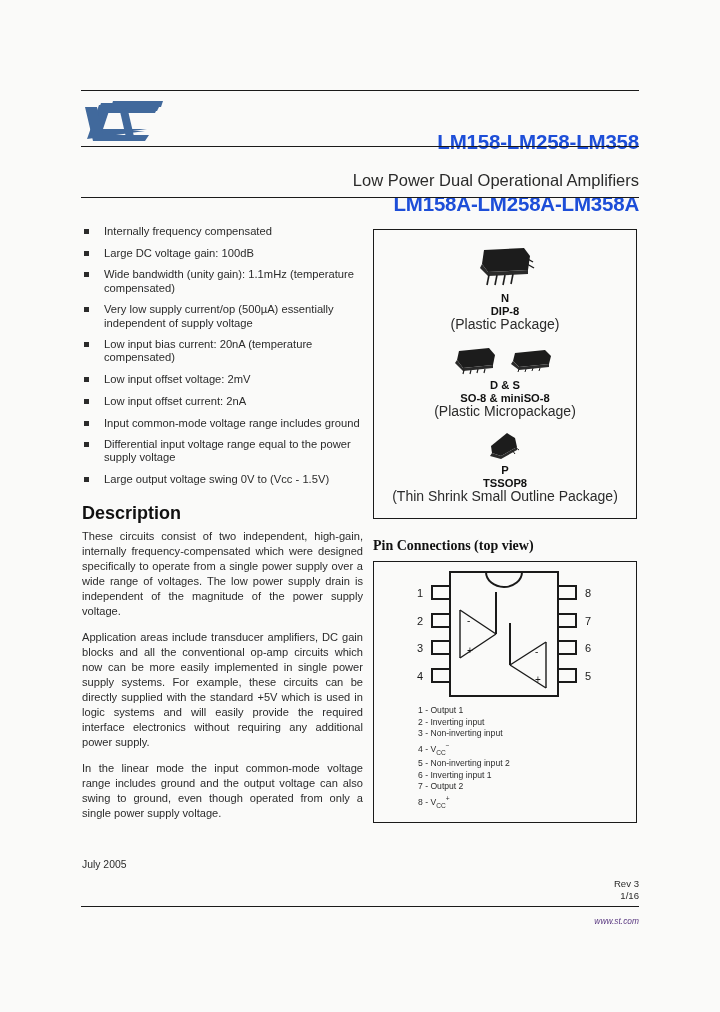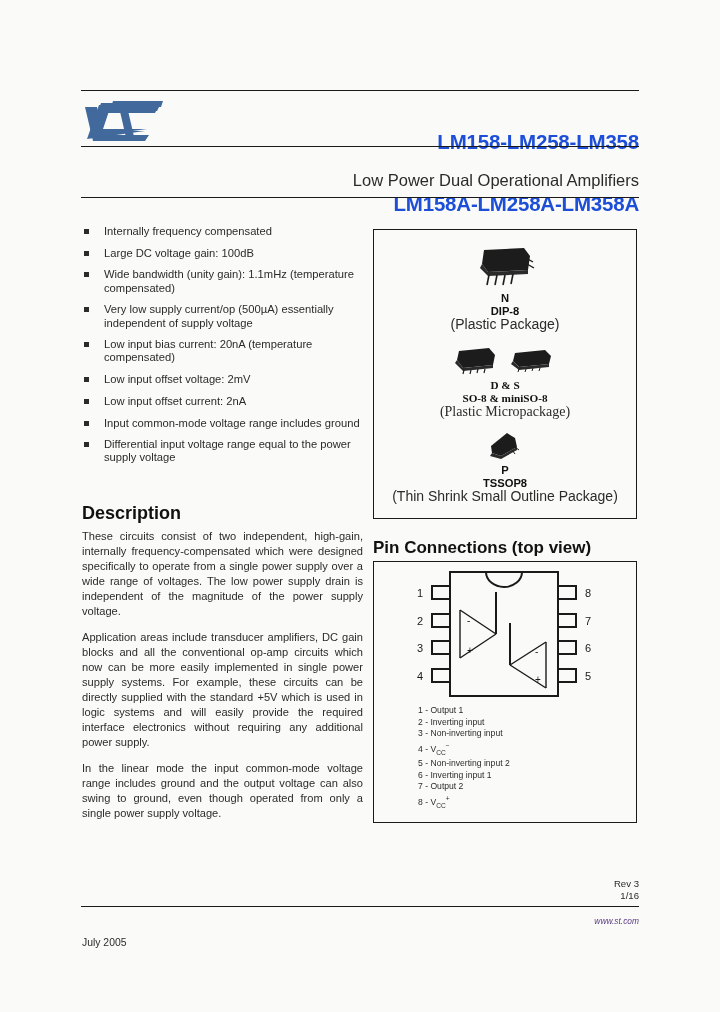--- a/index.html
+++ b/index.html
@@ -120,24 +120,25 @@
     font-size: 11.2px; font-weight: bold; color: #111;
     line-height: 13px;
   }
   .pkg-sub {
     font-size: 14px; color: #2b2b2b; line-height: 13px;
   }
 
   .pinhead {
     position: absolute;
     left: 373px; top: 538px;
-    font-size: 17px;
+    font-size: 14px;
     font-weight: bold;
     color: #111;
     white-space: nowrap;
+    font-family: Liberation Serif, serif;
   }
   .pin-box {
     position: absolute;
     left: 373px; top: 561px;
     width: 264px; height: 262px;
     border: 1.3px solid #1a1a1a;
     background: #fafaf9;
     box-sizing: border-box;
   }
   .pinlist {
@@ -152,21 +153,21 @@
   .pinlist sup { font-size: 6.6px; }
 
   
   .foot-rule {
     position: absolute;
     left: 81px; top: 906px; width: 558px;
     border-top: 1.4px solid #1a1a1a;
   }
   .foot-date {
     position: absolute;
-    left: 82px; top: 937px;
+    left: 82px; top: 859px;
     font-size: 10.4px;
     color: #2b2b2b;
   }
   .foot-rev {
     position: absolute;
     right: 81px; top: 878px;
     text-align: right;
     font-size: 9.6px;
     line-height: 11.6px;
     color: #2b2b2b;
@@ -234,20 +235,24 @@
       <span class="bsq"></span>
       <span>Low input offset current: 2nA</span>
     </div>
     <div class="feat">
       <span class="bsq"></span>
       <span>Input common-mode voltage range includes ground</span>
     </div>
     <div class="feat">
       <span class="bsq"></span>
       <span>Differential input voltage range equal to the power supply voltage</span>
+    </div>
+    <div class="feat">
+      <span class="bsq"></span>
+      <span>Large output voltage swing 0V to (Vcc - 1.5V)</span>
     </div>
   </div>
 
   <div class="desc-head">Description</div>
   <div class="desc-body">
     <p class="desc-p">These circuits consist of two independent, high-gain, internally frequency-compensated which were designed specifically to operate from a single power supply over a wide range of voltages. The low power supply drain is independent of the magnitude of the power supply voltage.</p>
     <p class="desc-p">Application areas include transducer amplifiers, DC gain blocks and all the conventional op-amp circuits which now can be more easily implemented in single power supply systems. For example, these circuits can be directly supplied with the standard +5V which is used in logic systems and will easily provide the required interface electronics without requiring any additional power supply.</p>
     <p class="desc-p">In the linear mode the input common-mode voltage range includes ground and the output voltage can also swing to ground, even though operated from only a single power supply voltage.</p>
   </div>
 
@@ -288,21 +293,21 @@
         <polygon points="70,8 100,5 106,11 104,19 74,22 68,16" fill="#1c1c1c"></polygon>
         <polygon points="68,16 74,22 104,19 104,22 74,25 66,19" fill="#2a2a2a"></polygon>
         <g stroke="#1c1c1c" stroke-width="1">
           <line x1="74" y1="24" x2="73" y2="27"></line>
           <line x1="81" y1="24" x2="80" y2="27"></line>
           <line x1="88" y1="23" x2="87" y2="26"></line>
           <line x1="95" y1="23" x2="94" y2="26"></line>
         </g>
       </svg>
     </div>
-    <div class="pkg-entry" style="top:149px;font-family:Liberation Serif, serif;">
+    <div class="pkg-entry" style="top:149px;">
       <div class="pkg-name">D &amp; S</div>
       <div class="pkg-name">SO-8 &amp; miniSO-8</div>
       <div class="pkg-sub">(Plastic Micropackage)</div>
     </div>
 
     <div style="position:absolute;left:0;top:200px;width:100%;text-align:center;">
       <svg width="48" height="30" viewBox="0 0 48 30">
         <polygon points="10,16 26,3 34,8 36,17 20,26 11,23" fill="#1c1c1c"></polygon>
         <polygon points="11,23 20,26 36,17 36,20 20,29 9,26" fill="#2a2a2a"></polygon>
         <g stroke="#1c1c1c" stroke-width="1">

